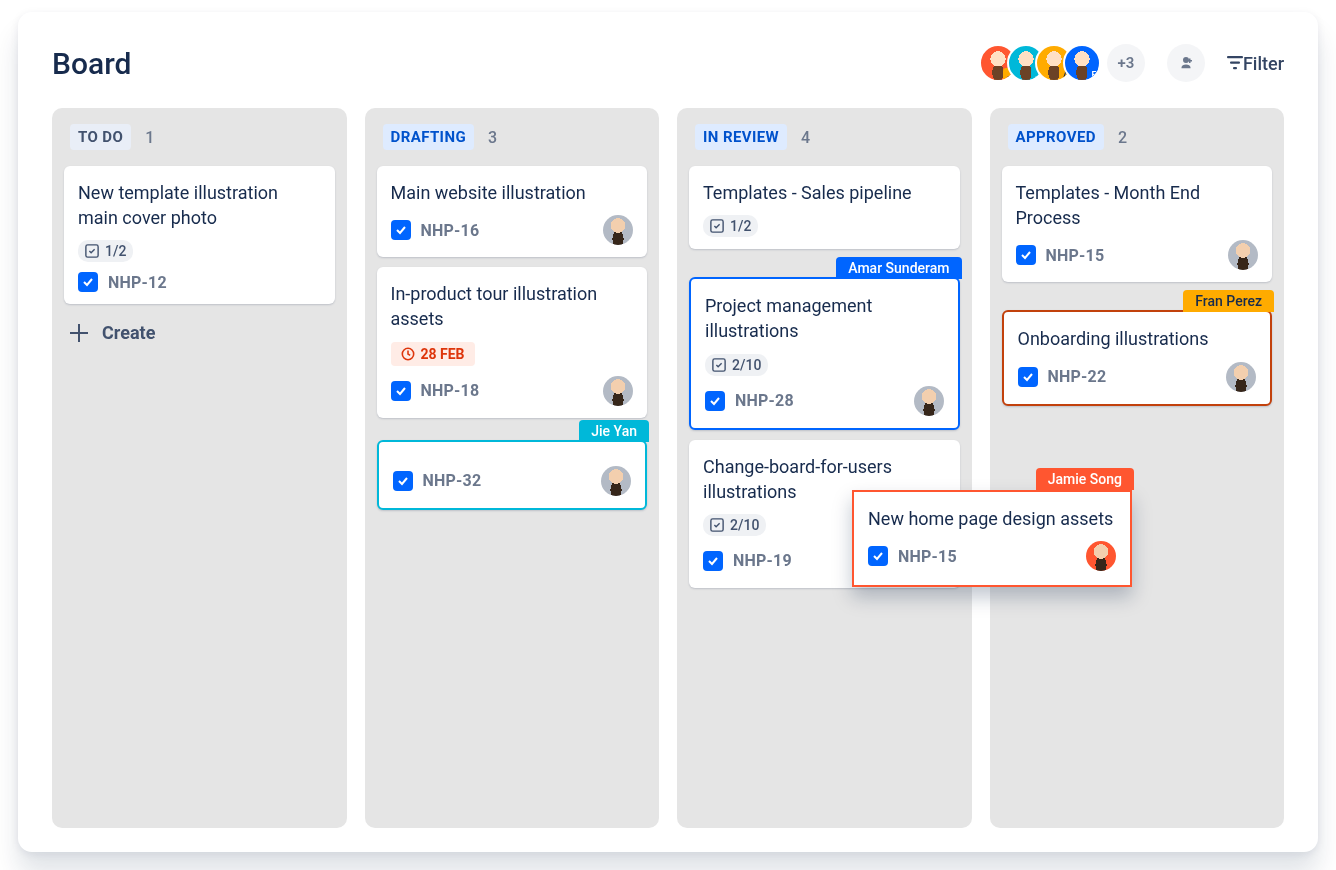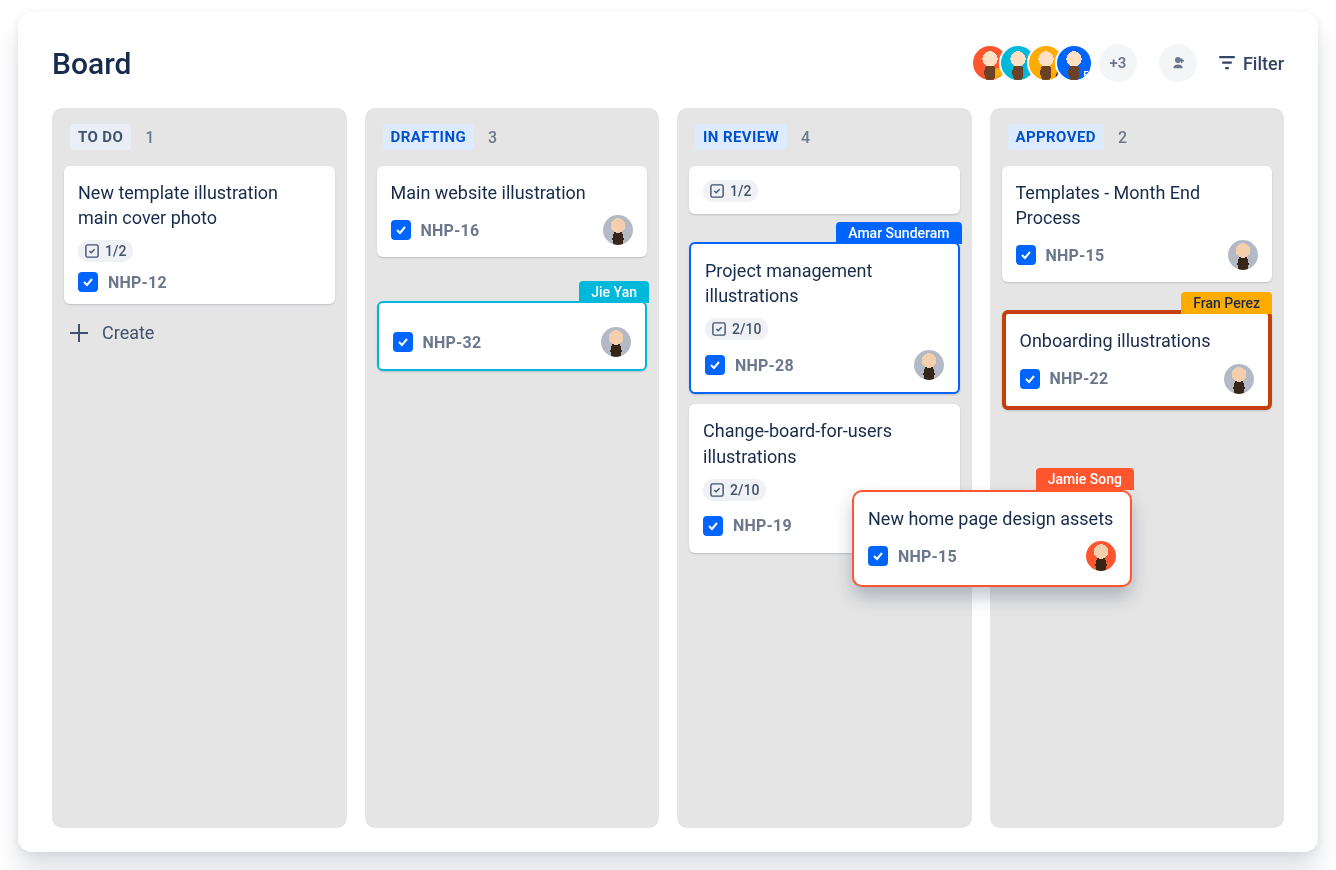--- a/index.html
+++ b/index.html
@@ -25,21 +25,21 @@
   .title { font-size:30px; font-weight:500; color:#172B4D; }
   .header-right { display:flex; align-items:center; gap:22px; }
   .avatars { display:flex; align-items:center; }
   .av { width:38px; height:38px; border-radius:50%; border:2px solid #fff; margin-left:-10px; position:relative; display:flex; align-items:center; justify-content:center; font-size:14px; font-weight:600; color:#fff; overflow:hidden; }
   .av:first-child{margin-left:0;}
   .av .face{ position:absolute; inset:0; background:radial-gradient(circle at 50% 38%, #ffe0c4 0 28%, transparent 28%), radial-gradient(ellipse at 50% 78%, #6b4226 0 24%, transparent 24%); }
   .av-badge{position:absolute; right:-2px; bottom:-2px; width:14px; height:14px; border-radius:3px; font-size:9px; line-height:14px; text-align:center; color:#172B4D; }
   .more-av { width:38px; height:38px; border-radius:50%; background:#F4F5F7; color:#6B778C; font-weight:600; font-size:15px; display:flex; align-items:center; justify-content:center; margin-left:6px; }
   .add-user { width:38px; height:38px; border-radius:50%; background:#F4F5F7; display:flex; align-items:center; justify-content:center; }
   .add-user svg{fill:#6B778C;}
-  .filter-btn { display:flex; align-items:center; gap:8px; font-size:18px; font-weight:500; color:#344563; cursor:pointer; }
+  .filter-btn { display:flex; align-items:center; font-size:18px; font-weight:500; color:#344563; cursor:pointer; }
   .filter-btn svg{fill:#344563;}
 
   .board { display:flex; gap:18px; margin-top:26px; height:720px; }
   .col {
     width:300px;
     background:#e5e5e5;
     border-radius:10px;
     padding:16px 12px 16px;
     display:flex;
     flex-direction:column;
@@ -62,41 +62,41 @@
   .pill svg{fill:#42526E;}
   .due { display:inline-flex; align-items:center; gap:6px; background:#FFECE6; color:#DE350B; font-weight:700; font-size:14px; padding:4px 10px; border-radius:4px; }
   .due svg{fill:#DE350B;}
   .card-foot { display:flex; align-items:center; justify-content:space-between; margin-top:10px; }
   .key-wrap { display:flex; align-items:center; gap:10px; }
   .ticket-icon { width:20px; height:20px; background:#0065FF; border-radius:4px; display:flex; align-items:center; justify-content:center; }
   .ticket-icon svg{fill:#fff;}
   .key { font-size:16px; font-weight:700; color:#6B778C; letter-spacing:.2px; }
   .assignee { width:30px; height:30px; border-radius:50%; background:#B3BAC5; overflow:hidden; flex-shrink:0; position:relative;}
   .assignee::after{content:''; position:absolute; inset:0; background:radial-gradient(circle at 50% 35%, #f3cfae 0 30%, transparent 30%), radial-gradient(ellipse at 50% 80%, #36261a 0 26%, transparent 26%);}
-  .create-btn { display:flex; align-items:center; gap:14px; padding:8px 6px; font-size:18px; color:#42526E; font-weight:400; cursor:pointer; }
+  .create-btn { display:flex; align-items:center; gap:14px; padding:8px 6px; font-size:18px; color:#42526E; font-weight:700; cursor:pointer; }
   .create-btn svg{fill:#42526E;}
 
   
   .outline-teal   { border:2px solid #00B8D9; }
   .outline-blue   { border:2px solid #0065FF; }
-  .outline-yellow { border:4px solid #c2410c; }
+  .outline-yellow { border:2px solid #c2410c; }
 
   .name-tag { position:absolute; top:-22px; right:-4px; padding:3px 12px; border-radius:4px 4px 0 0; color:#fff; font-size:14px; font-weight:500; white-space:nowrap; }
   .tag-teal   { background:#00B8D9; }
   .tag-blue   { background:#0065FF; }
   .tag-orange { background:#FF5630; }
   .tag-yellow { background:#FFAB00; color:#172B4D; }
 
   
   .floating-card{
     position:absolute;
     width:280px;
     background:#fff;
     border:2px solid #FF5630;
-    border-radius:10px;
+    border-radius:0;
     padding:14px;
     box-shadow:0 10px 18px rgba(9,30,66,.25);
     z-index:50;
   }
 </style>
 </head>
 <body>
 
 <div class="wrap">
 
@@ -187,22 +187,43 @@
                 <svg width="12" height="12" viewBox="0 0 12 12">
                   <path d="M2 6l3 3 5-6" stroke="#fff" stroke-width="2" fill="none"></path>
                 </svg>
               </span>
             <span class="key">NHP-16</span>
           </div>
           <div class="assignee"></div>
         </div>
       </div>
 
-
-      <div class="card outline-teal" style="margin-top:34px">
+      <div class="card">
+        <div class="card-title">In-product tour illustration assets</div>
+        <span class="due">
+          <svg width="14" height="14" viewBox="0 0 16 16">
+              <circle cx="8" cy="8" r="6.5" fill="none" stroke="#DE350B" stroke-width="1.8"></circle>
+              <path d="M8 4v4l2.5 1.5" fill="none" stroke="#DE350B" stroke-width="1.8"></path>
+            </svg>
+          <span>28 FEB</span>
+        </span>
+        <div class="card-foot">
+          <div class="key-wrap">
+            <span class="ticket-icon">
+                <svg width="12" height="12" viewBox="0 0 12 12">
+                  <path d="M2 6l3 3 5-6" stroke="#fff" stroke-width="2" fill="none"></path>
+                </svg>
+              </span>
+            <span class="key">NHP-18</span>
+          </div>
+          <div class="assignee"></div>
+        </div>
+      </div>
+
+      <div class="card outline-teal" style="margin-top:12px">
         <div class="name-tag tag-teal">Jie Yan</div>
         <div class="card-foot">
           <div class="key-wrap">
             <span class="ticket-icon">
                 <svg width="12" height="12" viewBox="0 0 12 12">
                   <path d="M2 6l3 3 5-6" stroke="#fff" stroke-width="2" fill="none"></path>
                 </svg>
               </span>
             <span class="key">NHP-32</span>
           </div>
@@ -211,20 +232,21 @@
       </div>
     </div>
 
     <div class="col">
       <div class="col-head">
         <span class="col-title accent">IN REVIEW</span>
         <span class="col-count">4</span>
       </div>
 
       <div class="card">
+        <div class="card-title">Templates - Sales pipeline</div>
         <span class="pill">
           <svg width="14" height="14" viewBox="0 0 16 16">
               <rect x="1" y="1" width="14" height="14" rx="2" fill="none" stroke="#42526E" stroke-width="1.6"></rect>
               <path d="M5 8l2 2 4-4" fill="none" stroke="#42526E" stroke-width="1.6"></path>
             </svg>
           <span>1/2</span>
         </span>
       </div>
 
       <div class="card outline-blue" style="margin-top:18px">

